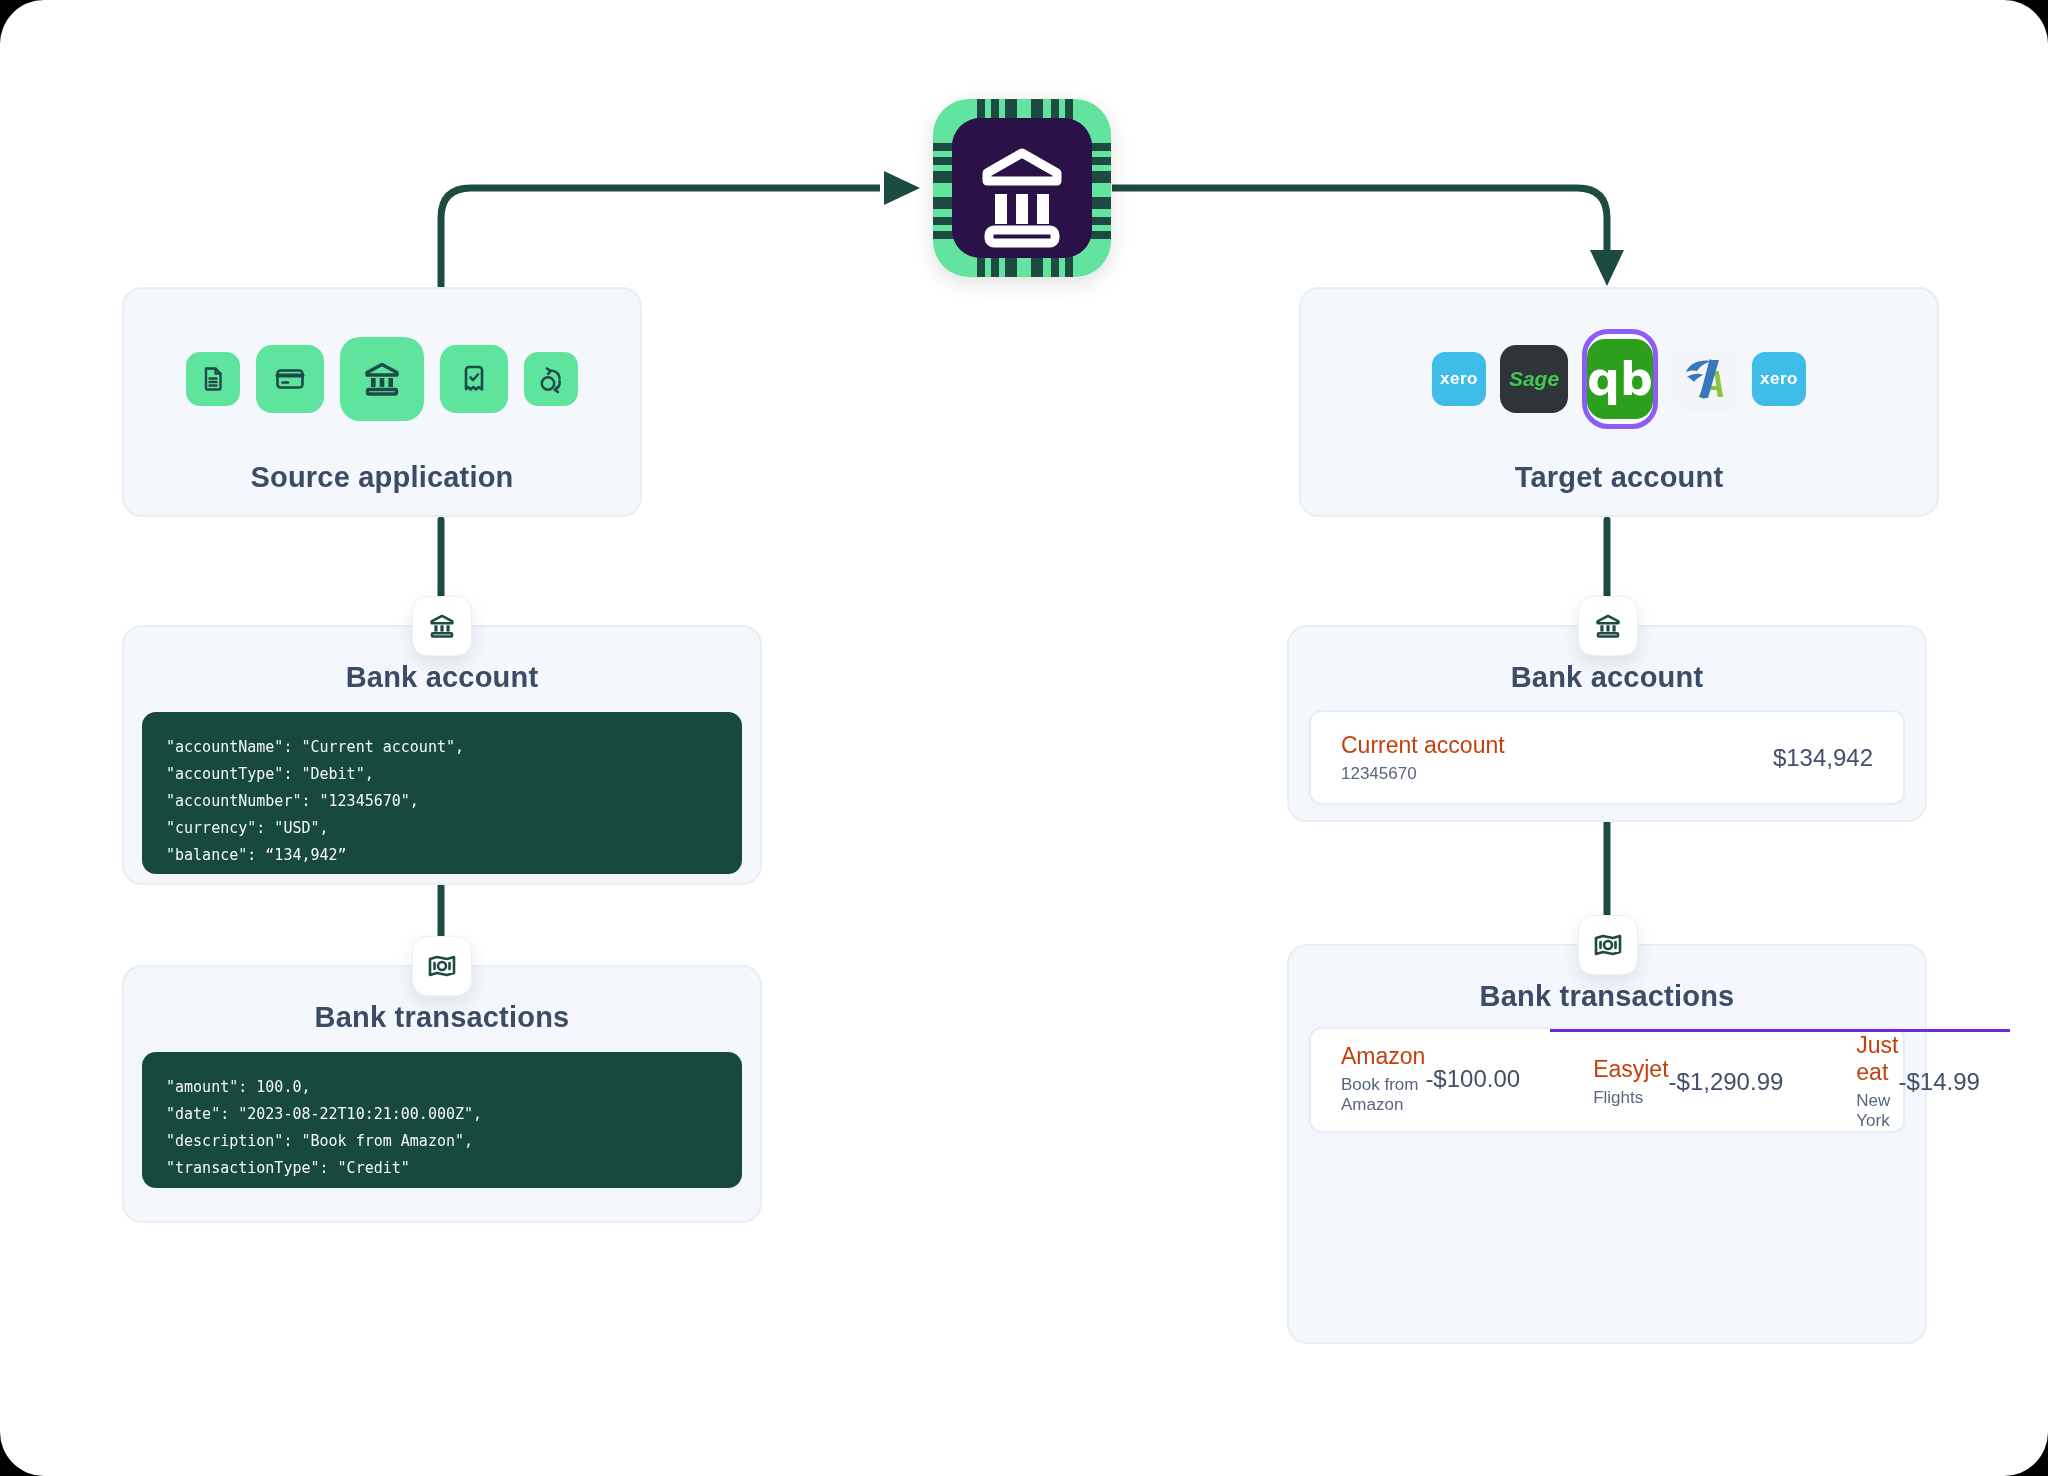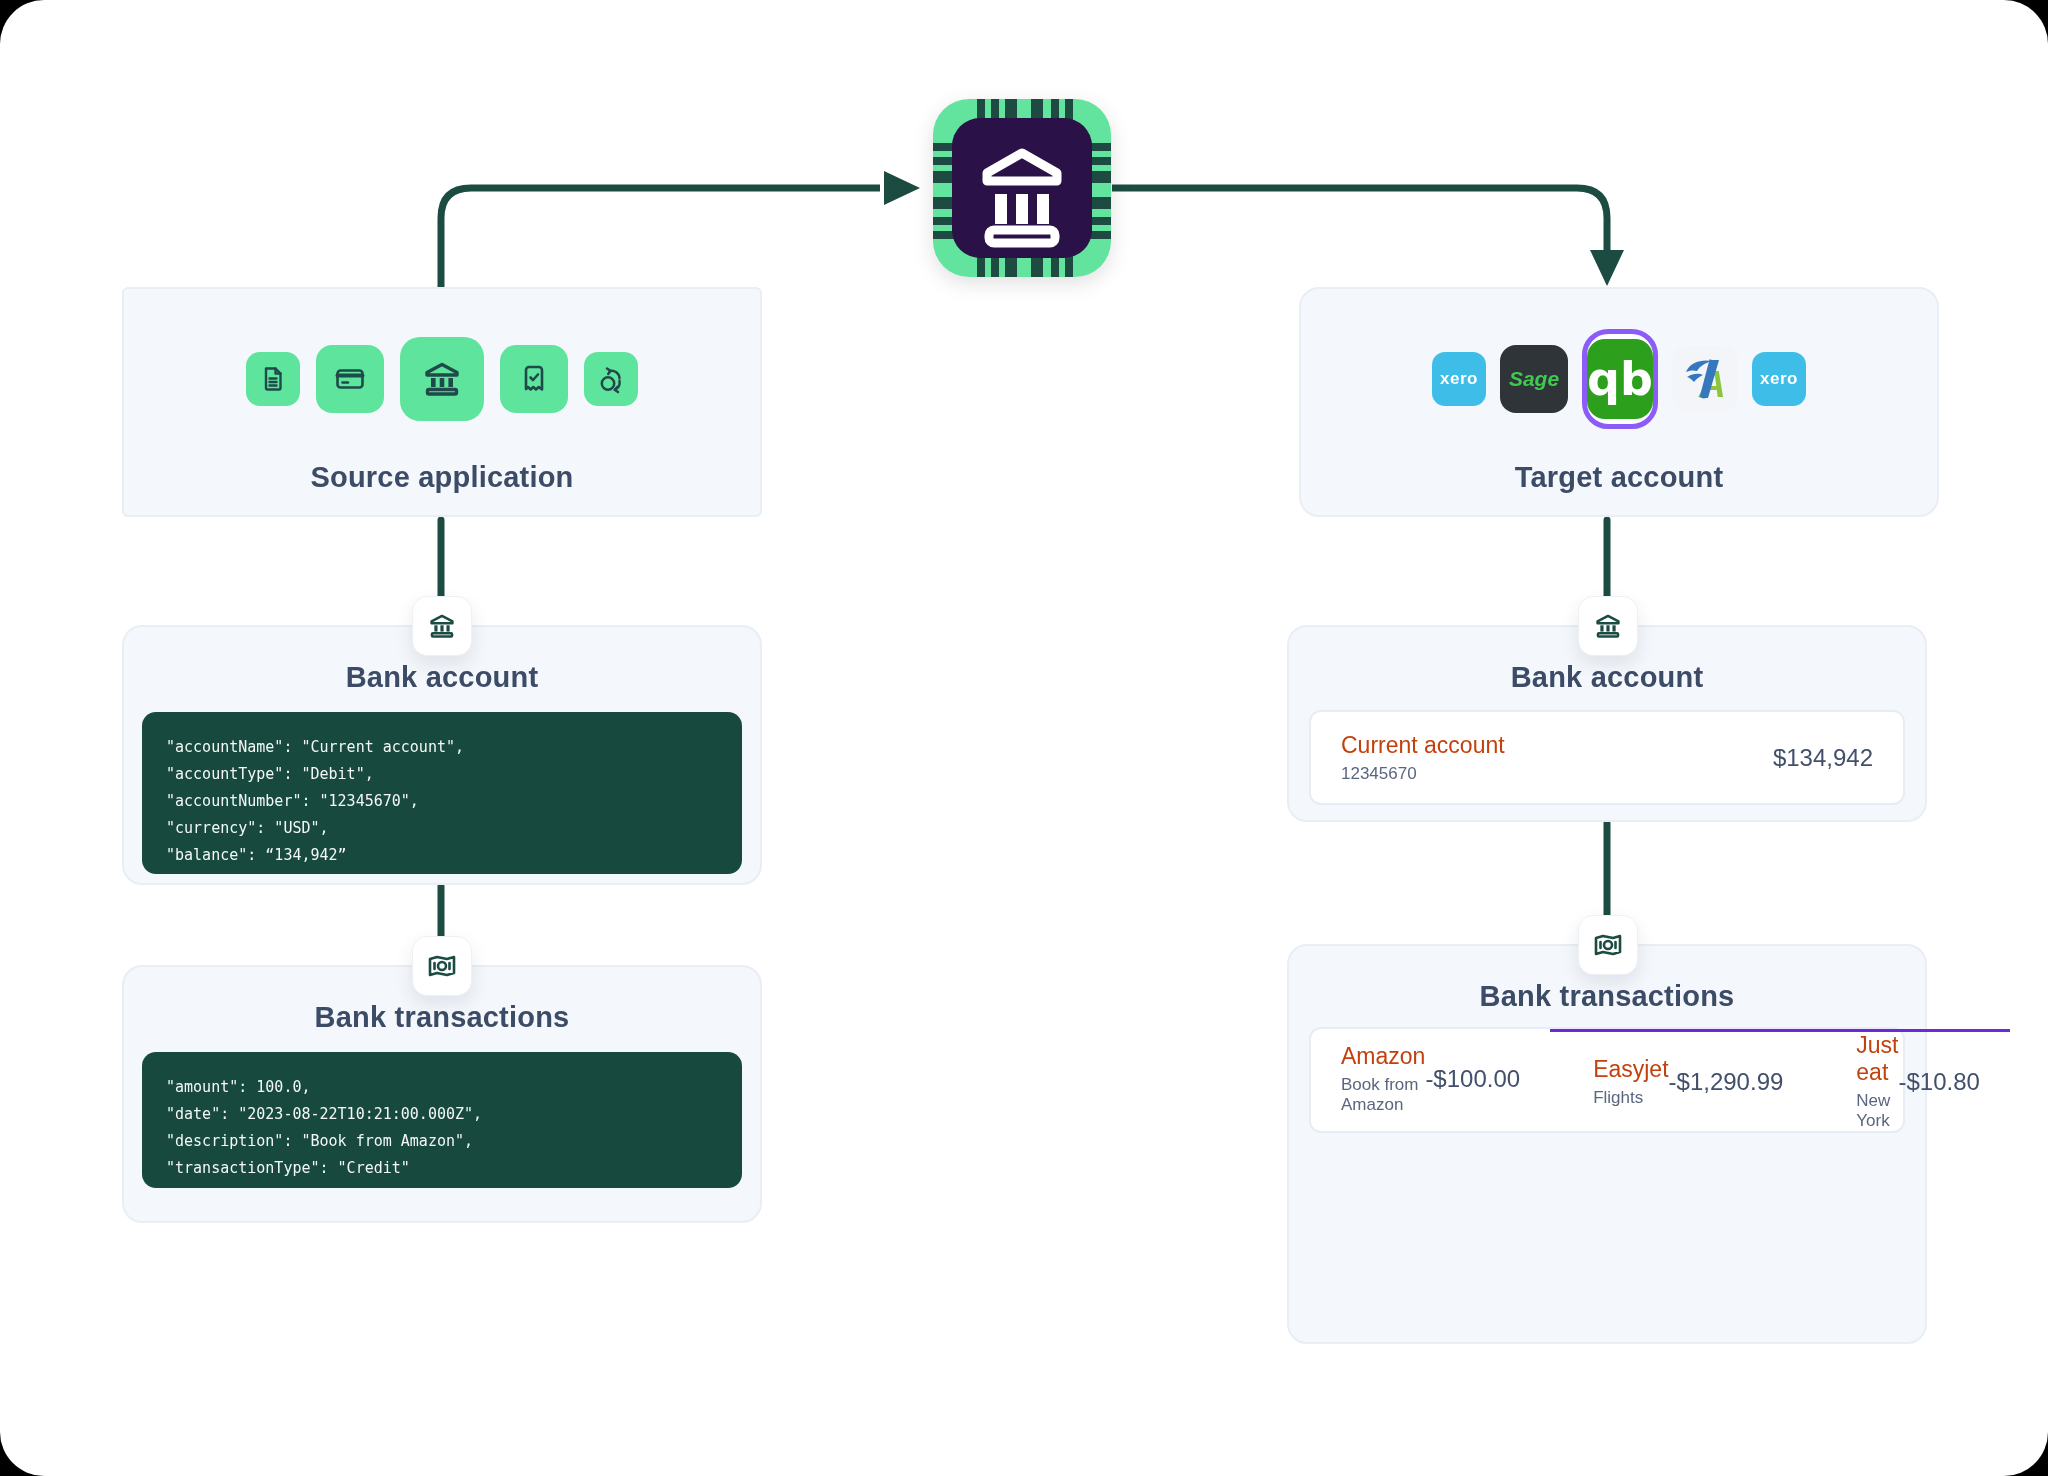--- a/index.html
+++ b/index.html
@@ -88,21 +88,21 @@
         <rect x="56" y="131" width="66" height="13" rx="5"></rect>
       </g>
       <g fill="#FFFFFF">
         <rect x="62" y="95" width="12" height="30"></rect>
         <rect x="83" y="95" width="12" height="30"></rect>
         <rect x="104" y="95" width="12" height="30"></rect>
       </g>
     </svg>
   </div>
 
-  <div class="card" style="left:122px;top:287px;width:640px;height:230px;border-radius:6px;">
+  <div class="card" style="left:122px;top:287px;width:520px;height:230px;">
     <div class="apps-row">
       <div class="tile t54">
         <svg width="28" height="28" viewBox="0 0 28 28" fill="none" stroke="currentColor" stroke-width="2.4" stroke-linecap="round" stroke-linejoin="round">
           <path d="M7 3.5 H16.5 L21.5 8.5 V23 a1.5 1.5 0 0 1-1.5 1.5 H8.5 A1.5 1.5 0 0 1 7 23 Z"></path>
           <path d="M16.5 3.5 V8.5 H21.5"></path>
           <path d="M10.5 13.5 H17.5 M10.5 17 H17.5 M10.5 20.5 H17.5"></path>
         </svg>
       </div>
       <div class="tile t68">
         <svg width="34" height="34" viewBox="0 0 34 34" fill="none" stroke="currentColor" stroke-width="2.6" stroke-linecap="round">
@@ -252,21 +252,21 @@
           <div class="row-name">Easyjet</div>
           <div class="row-sub">Flights</div>
         </div>
         <div class="row-amt">-$1,290.99</div>
       </div>
       <div class="tx-row">
         <div>
           <div class="row-name">Just eat</div>
           <div class="row-sub">New York</div>
         </div>
-        <div class="row-amt">-$10.80</div>
+        <div class="row-amt">-$14.99</div>
       </div>
     </div>
   </div>
   <div class="badge" style="left:1578px;top:915px;">
     <svg width="34" height="34" viewBox="0 0 34 34" fill="none" stroke="currentColor" stroke-width="2.6" stroke-linecap="round" stroke-linejoin="round">
       <path d="M5 10 L12 8 L22 10 L29 8 V24 L22 26 L12 24 L5 26 Z"></path>
       <circle cx="17" cy="17" r="4"></circle>
       <path d="M9.5 14 V20 M24.5 14 V20"></path>
     </svg>
   </div>

